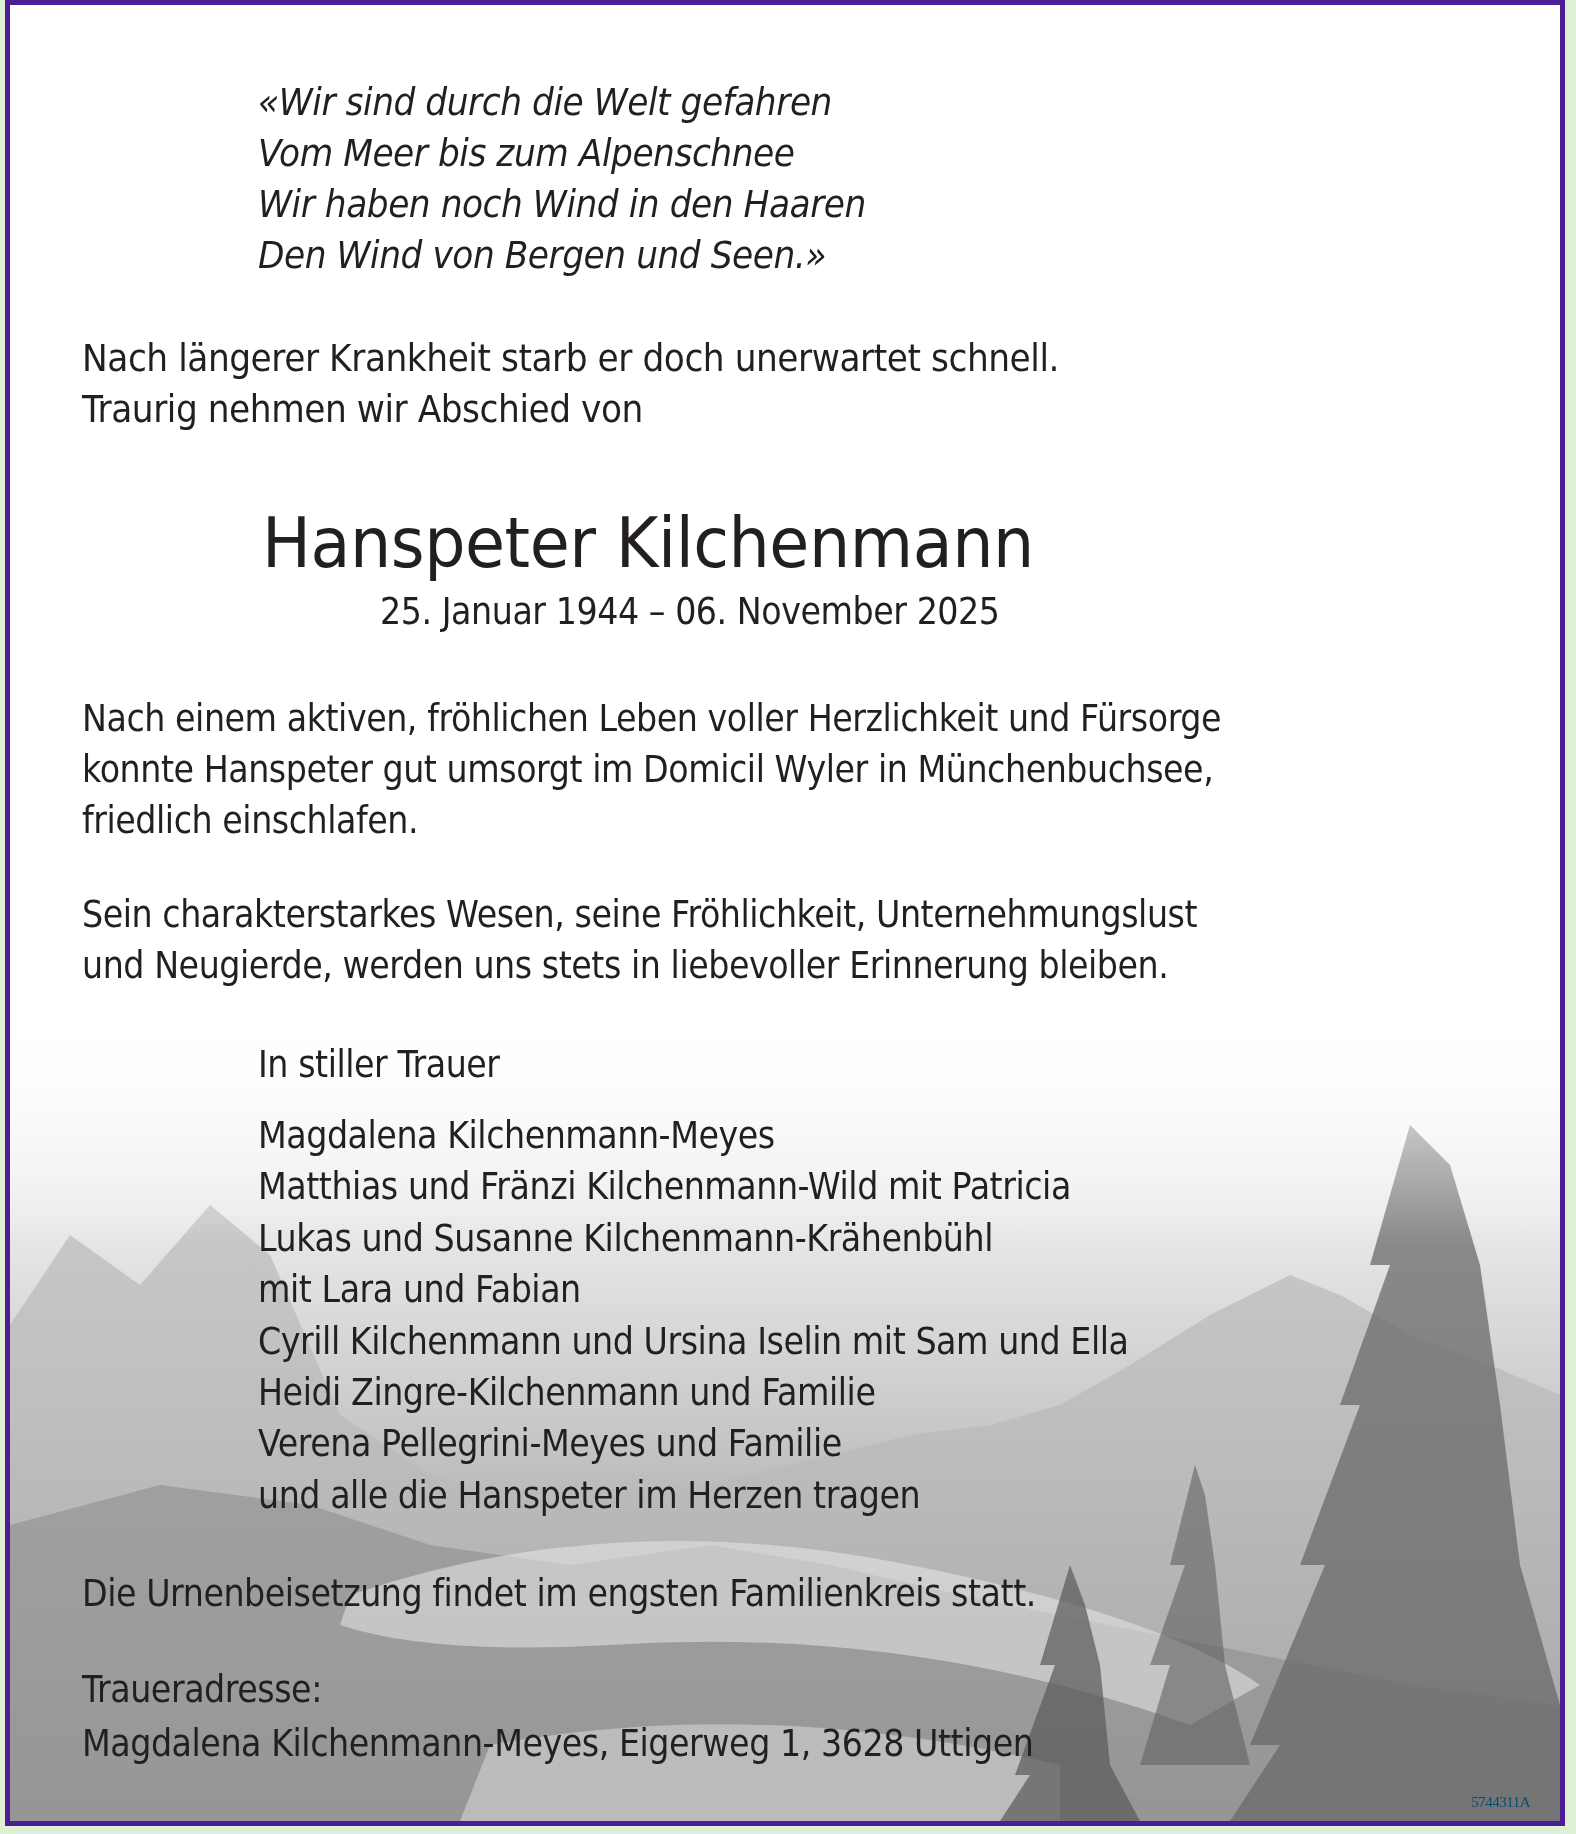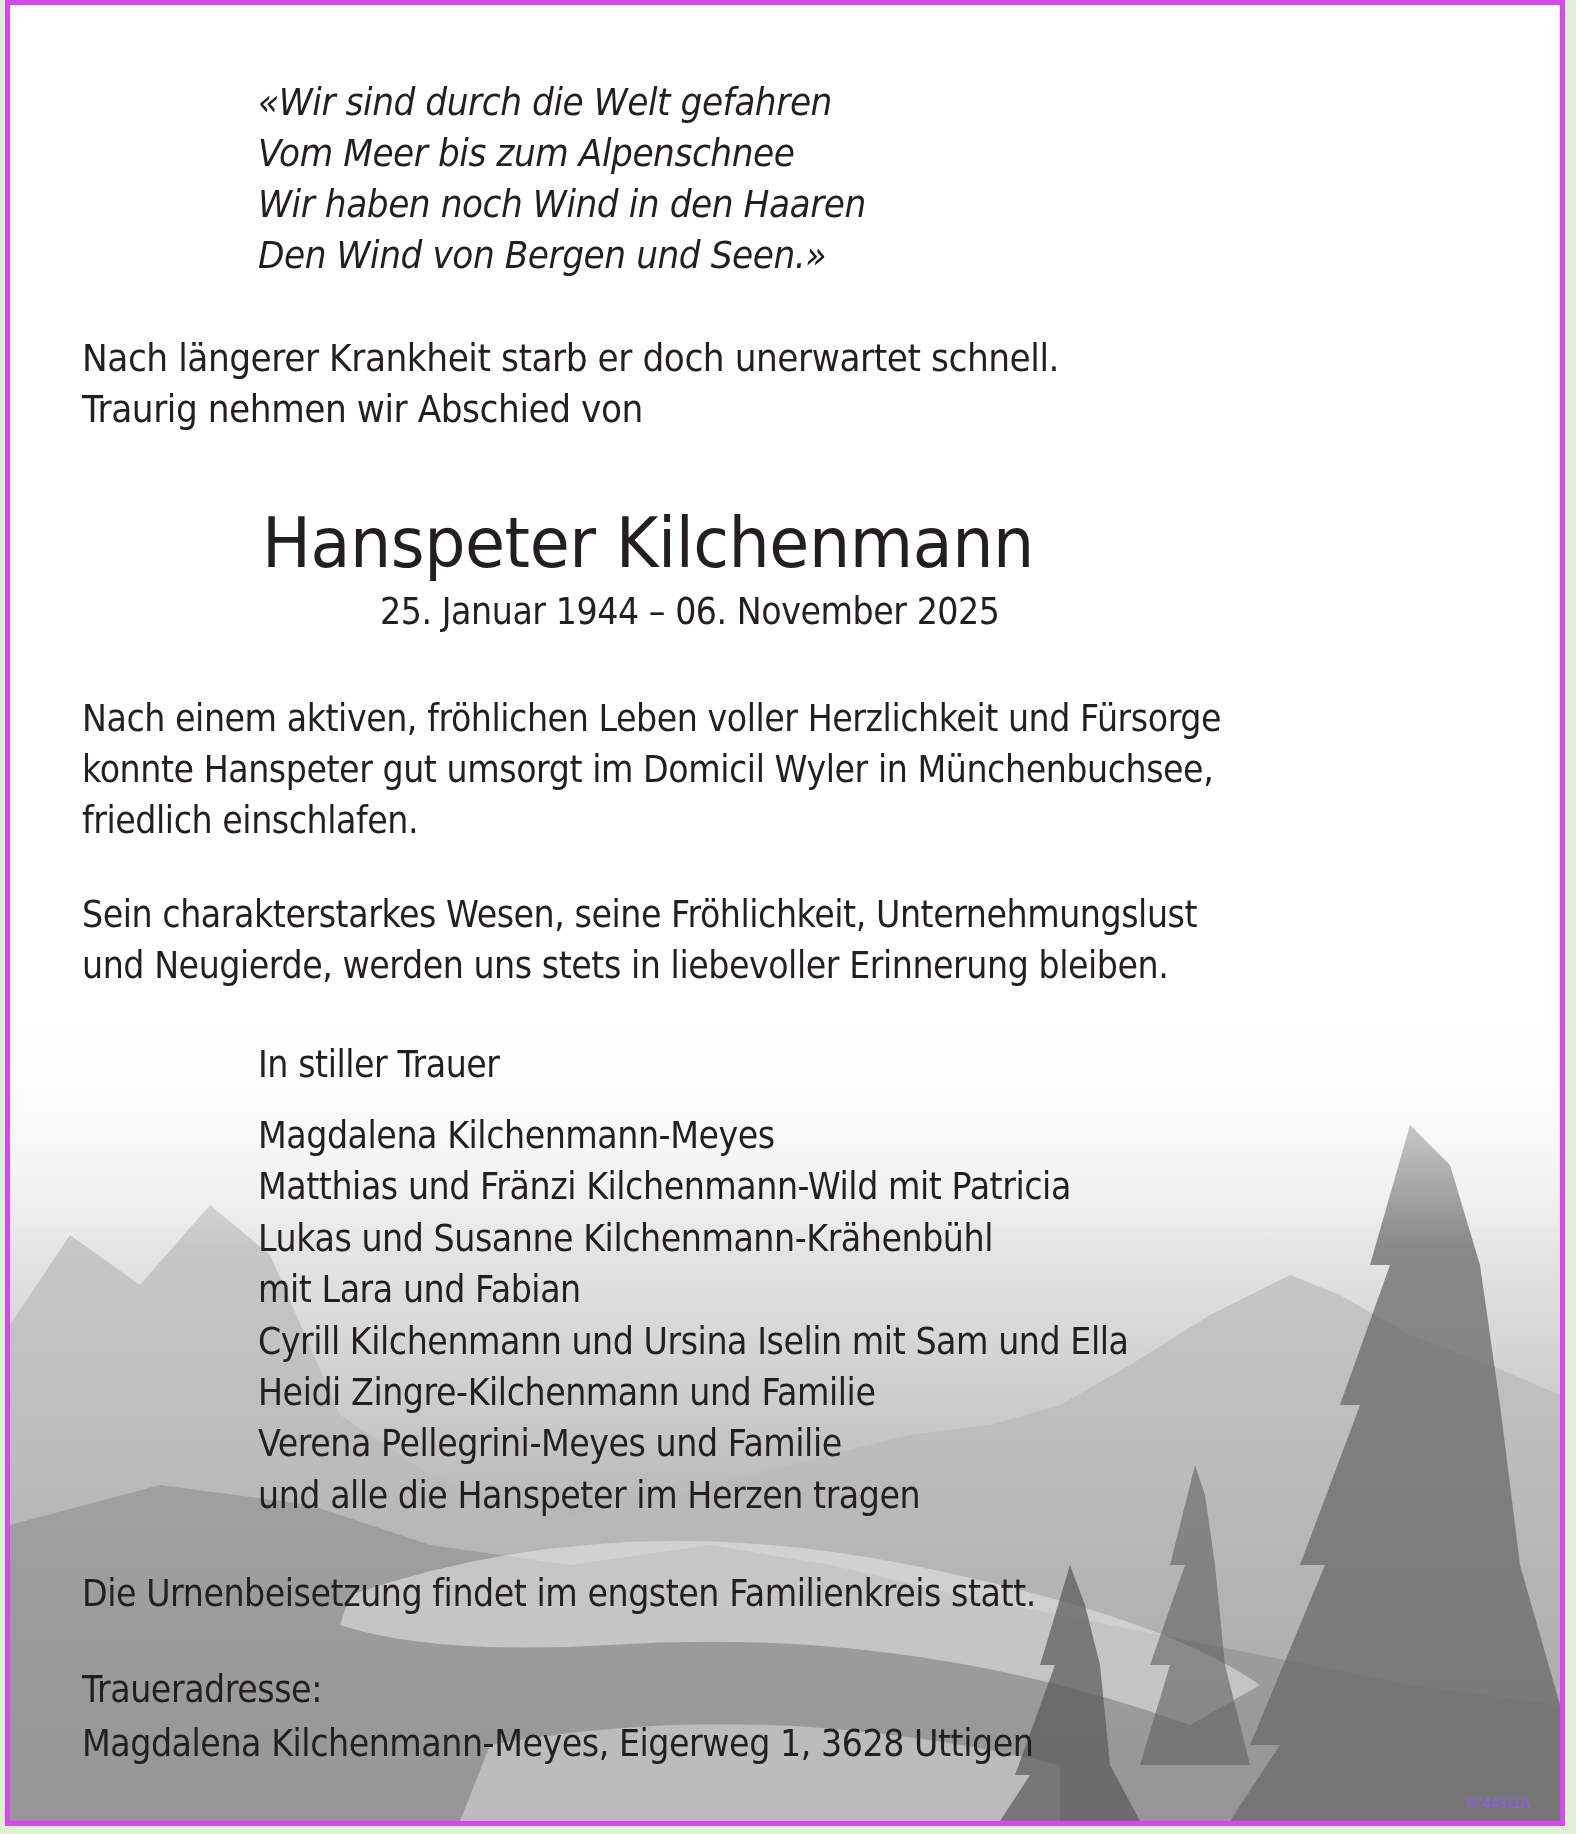--- a/index.html
+++ b/index.html
@@ -2,39 +2,39 @@
 <html><head>
 <meta charset="utf-8">
 <style>
   html, body { margin:0; padding:0; }
   body {
     width:1576px; height:1834px; background:#dff0d4; position:relative; overflow:hidden;
     font-family:"DejaVu Sans", sans-serif; color:#231f20;
   }
   .frame {
     position:absolute; left:5px; top:0; width:1560px; height:1826px;
-    border:5px solid #d946ef; box-sizing:border-box; background:#ffffff; overflow:hidden;
+    border:5px solid #4c1d95; box-sizing:border-box; background:#ffffff; overflow:hidden;
   }
   .bg {
     position:absolute; left:0; top:0; width:100%; height:100%; z-index:0;
   }
   .content { position:absolute; left:0; top:0; width:100%; height:100%; z-index:1; }
   .t { position:absolute; white-space:nowrap; letter-spacing:-0.5px; }
   .poem { left:248px; top:72px; font-size:37px; font-style:oblique; line-height:51px; transform:scaleX(0.93); transform-origin:left top; }
   .poem div { height:51px; }
   .intro { left:72px; top:328px; font-size:37px; line-height:51px; transform:scaleX(0.93); transform-origin:left top; }
   .name { left:252px; top:498px; font-size:70px; font-weight:normal; transform:scaleX(0.93); transform-origin:left top; line-height:80px; }
   .dates { left:370px; top:584px; font-size:37px; line-height:46px; transform:scaleX(0.9); transform-origin:left top; }
   .para1 { left:72px; top:688px; font-size:37px; line-height:51px; transform:scaleX(0.9); transform-origin:left top; }
   .para2 { left:72px; top:884px; font-size:37px; line-height:51px; transform:scaleX(0.9); transform-origin:left top; }
   .mourn-label { left:248px; top:1034px; font-size:37px; line-height:51px; transform:scaleX(0.9); transform-origin:left top; }
   .mourners { left:248px; top:1105px; font-size:37px; line-height:51.4px; transform:scaleX(0.9); transform-origin:left top; }
   .burial { left:72px; top:1563px; font-size:37px; line-height:51px; transform:scaleX(0.9); transform-origin:left top; }
   .addr { left:72px; top:1658px; font-size:37px; line-height:54px; transform:scaleX(0.9); transform-origin:left top; }
-  .ref { right:30px; bottom:10px; font-size:15px; color:#8b5cf6; font-family:Liberation Sans, sans-serif; letter-spacing:-0.5px; }
+  .ref { right:30px; bottom:10px; font-size:15px; color:#0c4a6e; font-family:Liberation Serif, serif; letter-spacing:-0.5px; }
 </style>
 </head>
 <body>
 
 <div class="frame">
   <svg class="bg" viewBox="0 0 1550 1816" preserveAspectRatio="none">
     <defs>
       <linearGradient id="fade" x1="0" y1="0" x2="0" y2="1">
         <stop offset="0" stop-color="#ffffff"></stop>
         <stop offset="0.55" stop-color="#ffffff"></stop>

